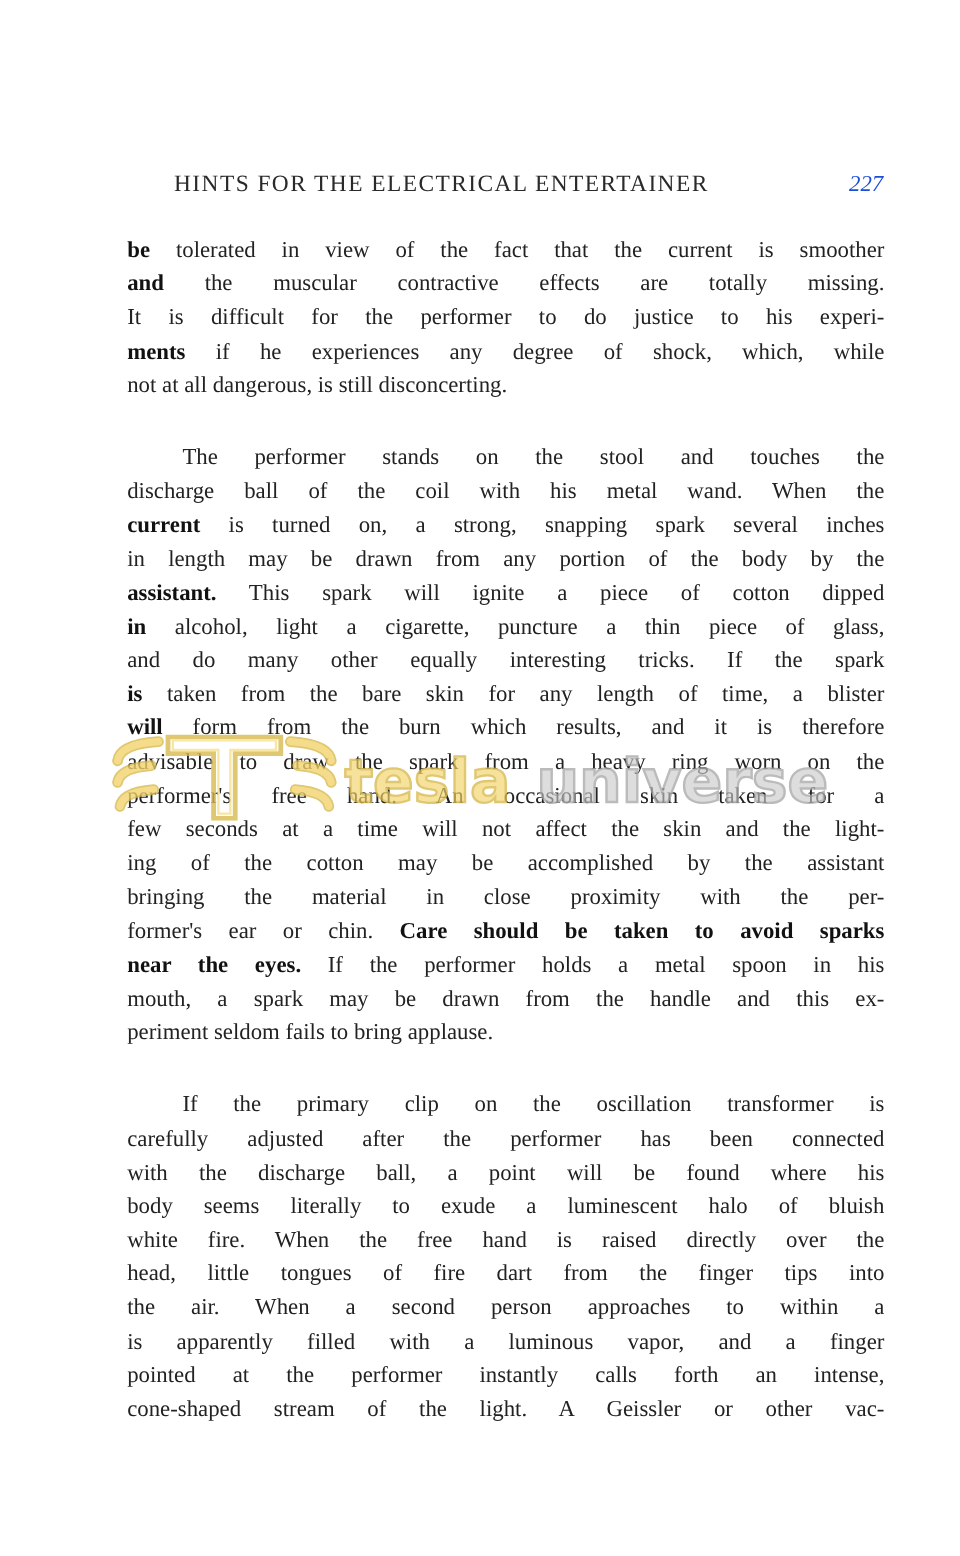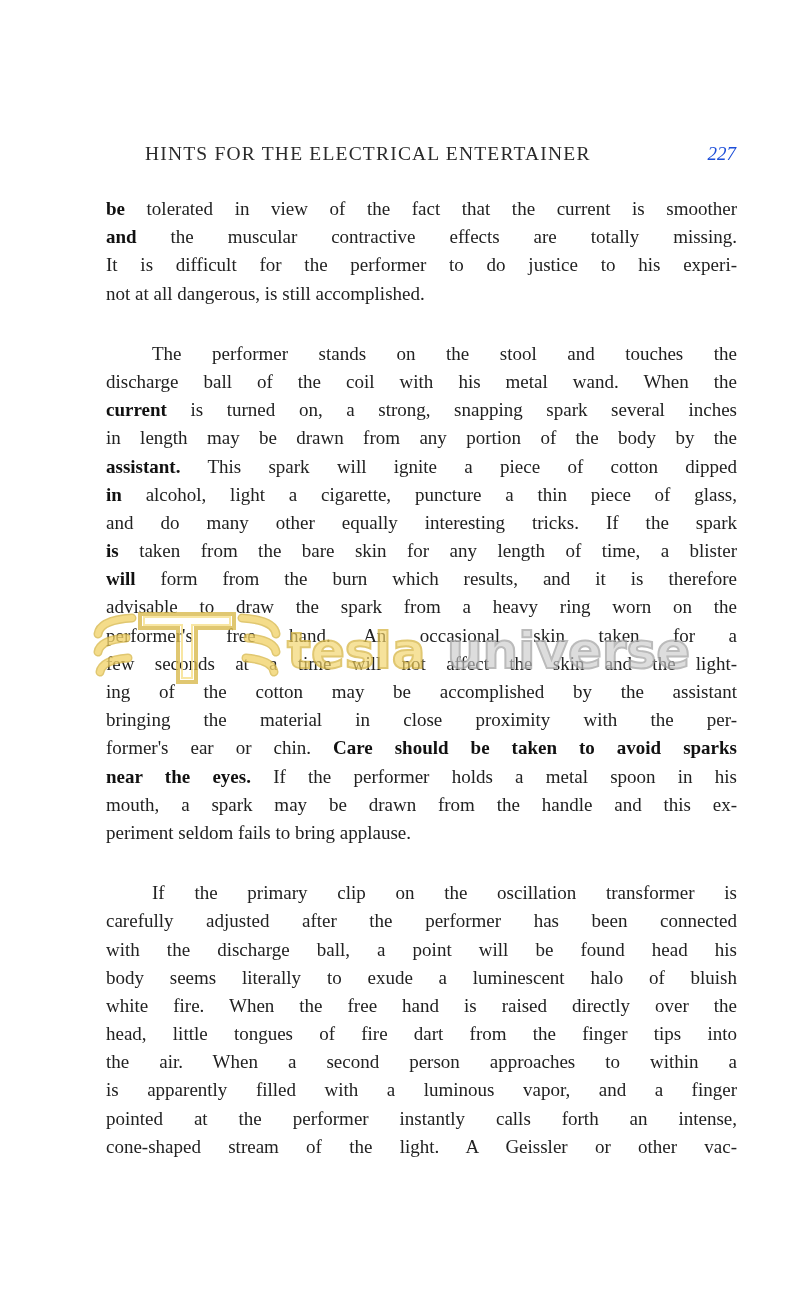--- a/index.html
+++ b/index.html
@@ -43,21 +43,22 @@
     <span class="title">HINTS FOR THE ELECTRICAL ENTERTAINER</span>
     <span class="folio">227</span>
   </div>
 
   <div class="body-text">
 
     <div>
       <span class="line"><span class="bold">be</span> <span>tolerated in view of the fact that the current is smoother</span></span>
       <span class="line"><span class="bold">and</span> <span>the muscular contractive effects are totally missing.</span></span>
       <span class="line">It is difficult for the performer to do justice to his experi-</span>
-      <span class="line last">not at all dangerous, is still accomplished.</span>
+      <span class="line"><span class="bold">ments</span> <span>if he experiences any degree of shock, which, while</span></span>
+      <span class="line last">not at all dangerous, is still disconcerting.</span>
     </div>
     <div class="para-gap"></div>
 
     <div>
       <span class="line indent">The performer stands on the stool and touches the</span>
       <span class="line">discharge ball of the coil with his metal wand.  When the</span>
       <span class="line"><span class="bold">current</span> <span>is turned on, a strong, snapping spark several inches</span></span>
       <span class="line">in length may be drawn from any portion of the body by the</span>
       <span class="line"><span class="bold">assistant.</span> <span> This spark will ignite a piece of cotton dipped</span></span>
       <span class="line"><span class="bold">in</span> <span>alcohol, light a cigarette, puncture a thin piece of glass,</span></span>
@@ -72,21 +73,21 @@
       <span class="line"><span>former's ear or chin.  </span><span class="bold">Care should be taken to avoid sparks</span></span>
       <span class="line"><span class="bold">near the eyes.</span><span>  If the performer holds a metal spoon in his</span></span>
       <span class="line">mouth, a spark may be drawn from the handle and this ex-</span>
       <span class="line last">periment seldom fails to bring applause.</span>
     </div>
     <div class="para-gap"></div>
 
     <div>
       <span class="line indent">If the primary clip on the oscillation transformer is</span>
       <span class="line">carefully adjusted after the performer has been connected</span>
-      <span class="line">with the discharge ball, a point will be found head his</span>
+      <span class="line">with the discharge ball, a point will be found where his</span>
       <span class="line">body seems literally to exude a luminescent halo of bluish</span>
       <span class="line">white fire.  When the free hand is raised directly over the</span>
       <span class="line">head, little tongues of fire dart from the finger tips into</span>
       <span class="line">the air.  When a second person approaches to within a</span>
       <span class="line">is apparently filled with a luminous vapor, and a finger</span>
       <span class="line">pointed at the performer instantly calls forth an intense,</span>
       <span class="line">cone-shaped stream of the light.  A Geissler or other vac-</span>
     </div>
   </div>
 

